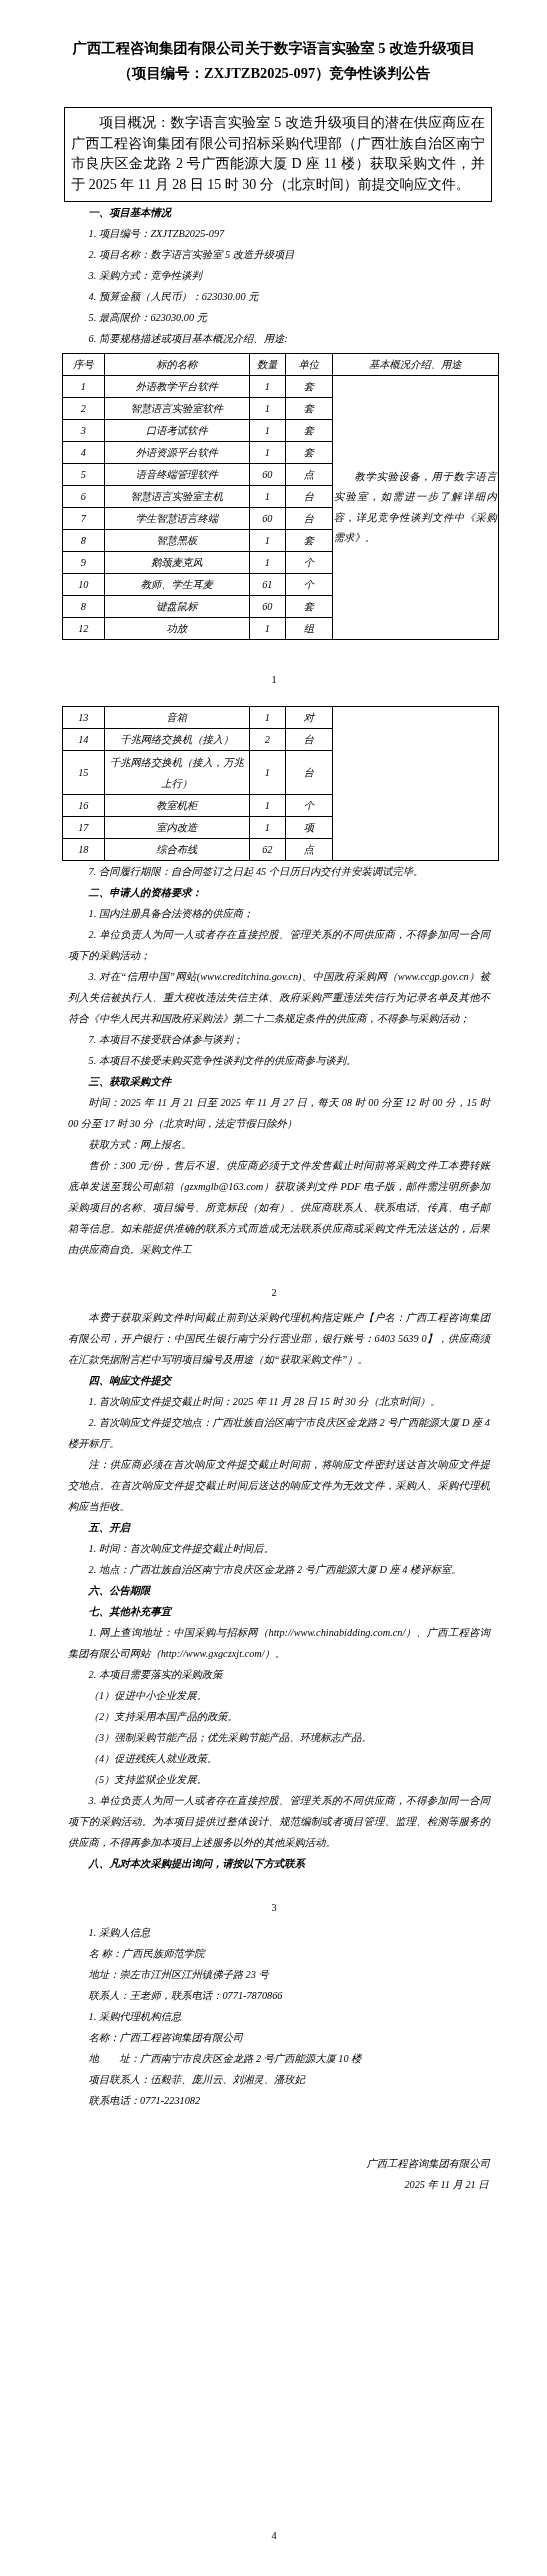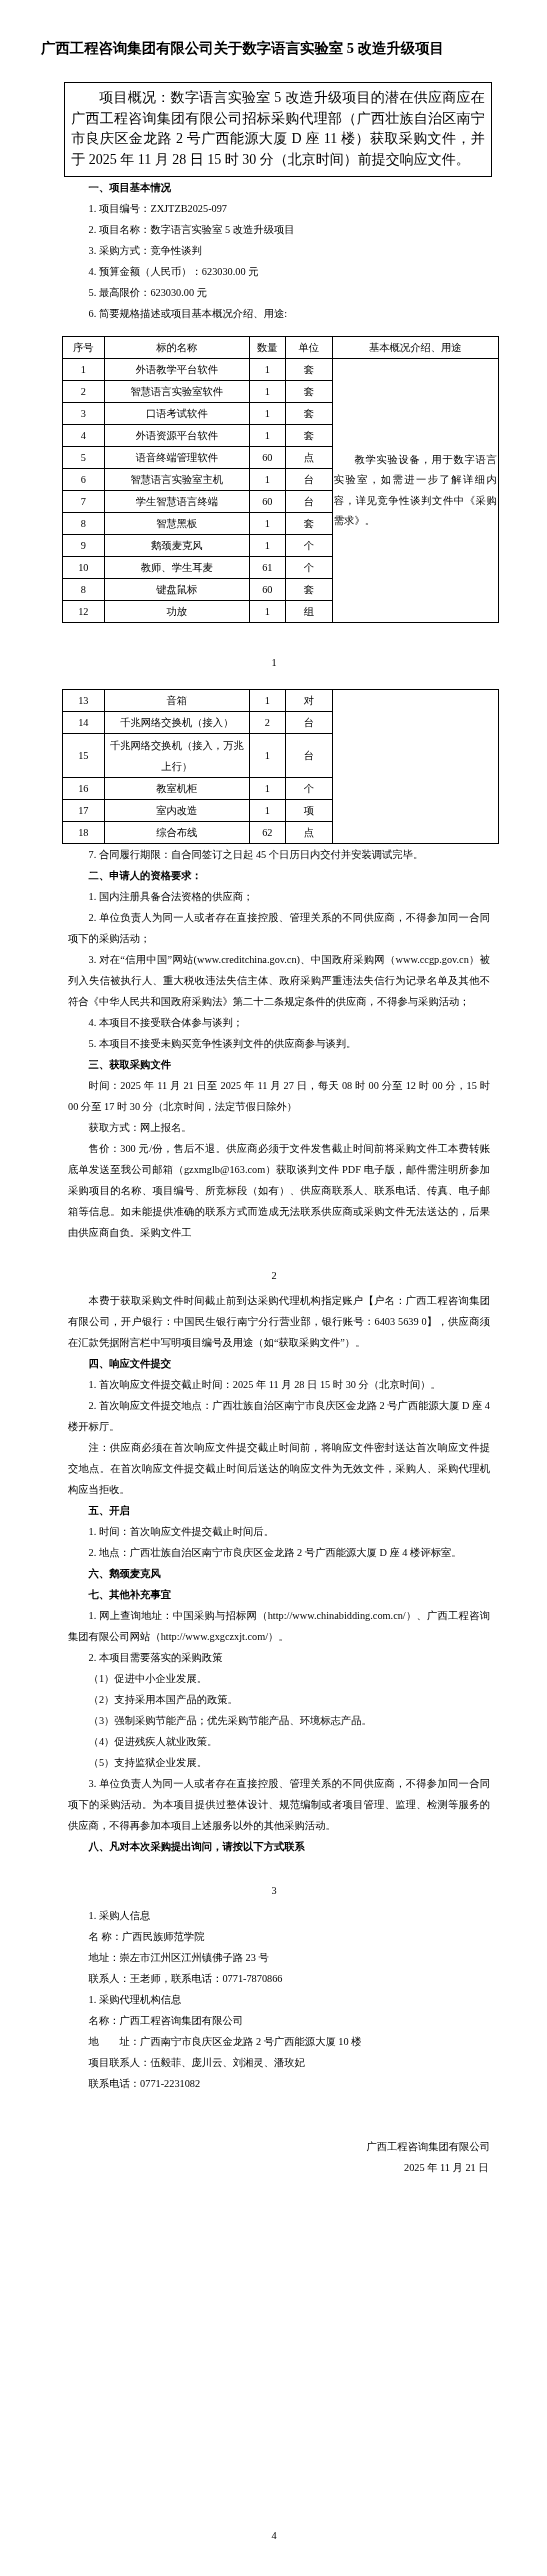--- a/index.html
+++ b/index.html
@@ -11,55 +11,56 @@
     background: #ffffff;
     color: #000;
     font-family: "Liberation Serif", "DejaVu Serif", serif;
     overflow: hidden;
   }
   .doc-title {
     margin: 36px 41px 0 41px;
     font-size: 14.4px;
     font-weight: bold;
     line-height: 25px;
-    text-align: left;
+    text-align: center;
   }
   .intro-box {
     margin: 20.5px 56px 0 64px;
     border: 1.4px solid #000;
     padding: 5.5px 6.2px;
     font-size: 14px;
     line-height: 20.5px;
     text-align: justify;
     text-indent: 2em;
   }
   .body-block {
     margin: 0 58px 0 68px;
     font-size: 10.3px;
     line-height: 21px;
+    font-style: italic;
   }
   .body-block p { margin: 0; text-indent: 2em; text-align: justify; }
   .body-block p.hd { font-weight: bold; }
   .mt4  { margin-top: 2.7px; }
   .mt8  { margin-top: 5.5px; }
   .pagenum {
     font-size: 10.3px;
     line-height: 21px;
     text-align: center;
   }
   .pn1 { margin: 29px 0 4.1px 0; }
   .pn2 { margin: 22px 0 4.1px 0; }
   .pn3 { margin: 23px 0 4.1px 0; }
   .pn4 { position: absolute; left: 0; right: 0; top: 2525px; }
   table.goods {
     border-collapse: collapse;
     table-layout: fixed;
     width: 437px;
     margin-left: -6.2px;
-    margin-top: 12px;
+    margin-top: 4px;
     font-size: 10.3px;
   }
   table.goods td {
     border: 0.7px solid #000;
     text-align: center;
     vertical-align: middle;
     padding: 0 1.4px;
     overflow: hidden;
   }
   table.goods tr.rh { height: 22.6px; }
@@ -81,20 +82,21 @@
   .sig div { line-height: 21px; }
   .sig .sig-date { padding-right: 1.4px; }
 </style>
 </head>
 <body>
 
 <div class="page">
 
   <div class="doc-title">
     <div>广西工程咨询集团有限公司关于数字语言实验室 5 改造升级项目</div>
+    <div>（项目编号：ZXJTZB2025-097）竞争性谈判公告</div>
   </div>
 
   <div class="intro-box">项目概况：数字语言实验室 5 改造升级项目的潜在供应商应在广西工程咨询集团有限公司招标采购代理部（广西壮族自治区南宁市良庆区金龙路 2 号广西能源大厦 D 座 11 楼）获取采购文件，并于 2025 年 11 月 28 日 15 时 30 分（北京时间）前提交响应文件。</div>
 
   <div class="body-block">
     <p class="hd mt4">一、项目基本情况</p>
     <p>1. 项目编号：ZXJTZB2025-097</p>
     <p>2. 项目名称：数字语言实验室 5 改造升级项目</p>
     <p>3. 采购方式：竞争性谈判</p>
     <p>4. 预算金额（人民币）：623030.00 元</p>
@@ -247,40 +249,40 @@
         <td>点</td>
       </tr>
     </tbody>
       </table>
 
     <p class="mt8">7. 合同履行期限：自合同签订之日起 45 个日历日内交付并安装调试完毕。</p>
     <p class="hd">二、申请人的资格要求：</p>
     <p>1. 国内注册具备合法资格的供应商；</p>
     <p>2. 单位负责人为同一人或者存在直接控股、管理关系的不同供应商，不得参加同一合同项下的采购活动；</p>
     <p>3. 对在“信用中国”网站(www.creditchina.gov.cn)、中国政府采购网（www.ccgp.gov.cn）被列入失信被执行人、重大税收违法失信主体、政府采购严重违法失信行为记录名单及其他不符合《中华人民共和国政府采购法》第二十二条规定条件的供应商，不得参与采购活动；</p>
-    <p>4. 本项目不接受联合体参与谈判；</p>
+    <p>7. 本项目不接受联合体参与谈判；</p>
     <p>5. 本项目不接受未购买竞争性谈判文件的供应商参与谈判。</p>
     <p class="hd">三、获取采购文件</p>
     <p>时间：2025 年 11 月 21 日至 2025 年 11 月 27 日，每天 08 时 00 分至 12 时 00 分，15 时 00 分至 17 时 30 分（北京时间，法定节假日除外）</p>
     <p>获取方式：网上报名。</p>
     <p>售价：300 元/份，售后不退。供应商必须于文件发售截止时间前将采购文件工本费转账底单发送至我公司邮箱（gzxmglb@163.com）获取谈判文件 PDF 电子版，邮件需注明所参加采购项目的名称、项目编号、所竞标段（如有）、供应商联系人、联系电话、传真、电子邮箱等信息。如未能提供准确的联系方式而造成无法联系供应商或采购文件无法送达的，后果由供应商自负。采购文件工</p>
   </div>
 
   <div class="pagenum pn2">2</div>
 
   <div class="body-block">
     <p>本费于获取采购文件时间截止前到达采购代理机构指定账户【户名：广西工程咨询集团有限公司，开户银行：中国民生银行南宁分行营业部，银行账号：6403 5639 0】，供应商须在汇款凭据附言栏中写明项目编号及用途（如“获取采购文件”）。</p>
     <p class="hd">四、响应文件提交</p>
     <p>1. 首次响应文件提交截止时间：2025 年 11 月 28 日 15 时 30 分（北京时间）。</p>
     <p>2. 首次响应文件提交地点：广西壮族自治区南宁市良庆区金龙路 2 号广西能源大厦 D 座 4 楼开标厅。</p>
     <p>注：供应商必须在首次响应文件提交截止时间前，将响应文件密封送达首次响应文件提交地点。在首次响应文件提交截止时间后送达的响应文件为无效文件，采购人、采购代理机构应当拒收。</p>
     <p class="hd">五、开启</p>
     <p>1. 时间：首次响应文件提交截止时间后。</p>
     <p>2. 地点：广西壮族自治区南宁市良庆区金龙路 2 号广西能源大厦 D 座 4 楼评标室。</p>
-    <p class="hd">六、鹅颈麦克风</p>
+    <p class="hd">六、公告期限</p>
     <p class="hd">七、其他补充事宜</p>
     <p>1. 网上查询地址：中国采购与招标网（http://www.chinabidding.com.cn/）、广西工程咨询集团有限公司网站（http://www.gxgczxjt.com/）。</p>
     <p>2. 本项目需要落实的采购政策</p>
     <p>（1）促进中小企业发展。</p>
     <p>（2）支持采用本国产品的政策。</p>
     <p>（3）强制采购节能产品；优先采购节能产品、环境标志产品。</p>
     <p>（4）促进残疾人就业政策。</p>
     <p>（5）支持监狱企业发展。</p>
     <p>3. 单位负责人为同一人或者存在直接控股、管理关系的不同供应商，不得参加同一合同项下的采购活动。为本项目提供过整体设计、规范编制或者项目管理、监理、检测等服务的供应商，不得再参加本项目上述服务以外的其他采购活动。</p>
     <p class="hd">八、凡对本次采购提出询问，请按以下方式联系</p>

